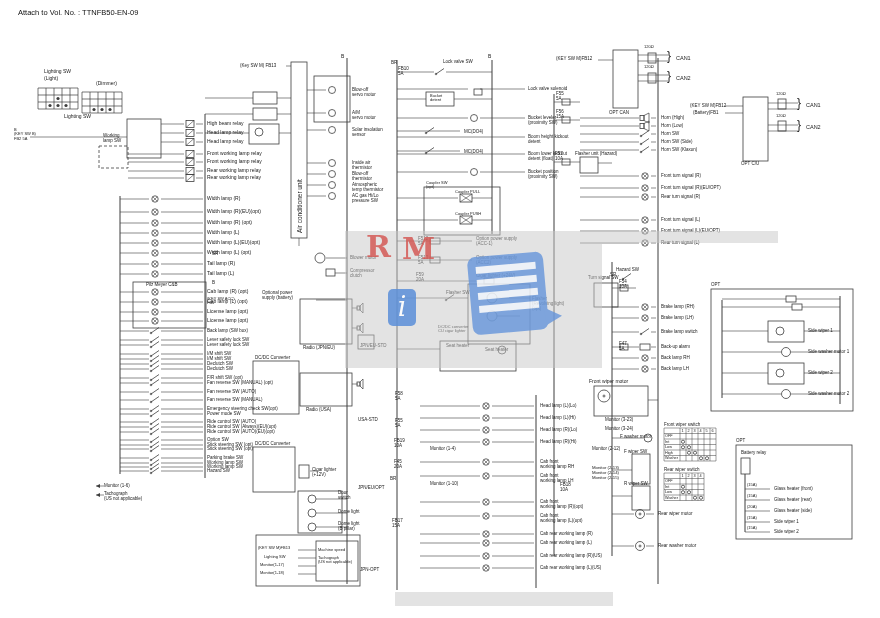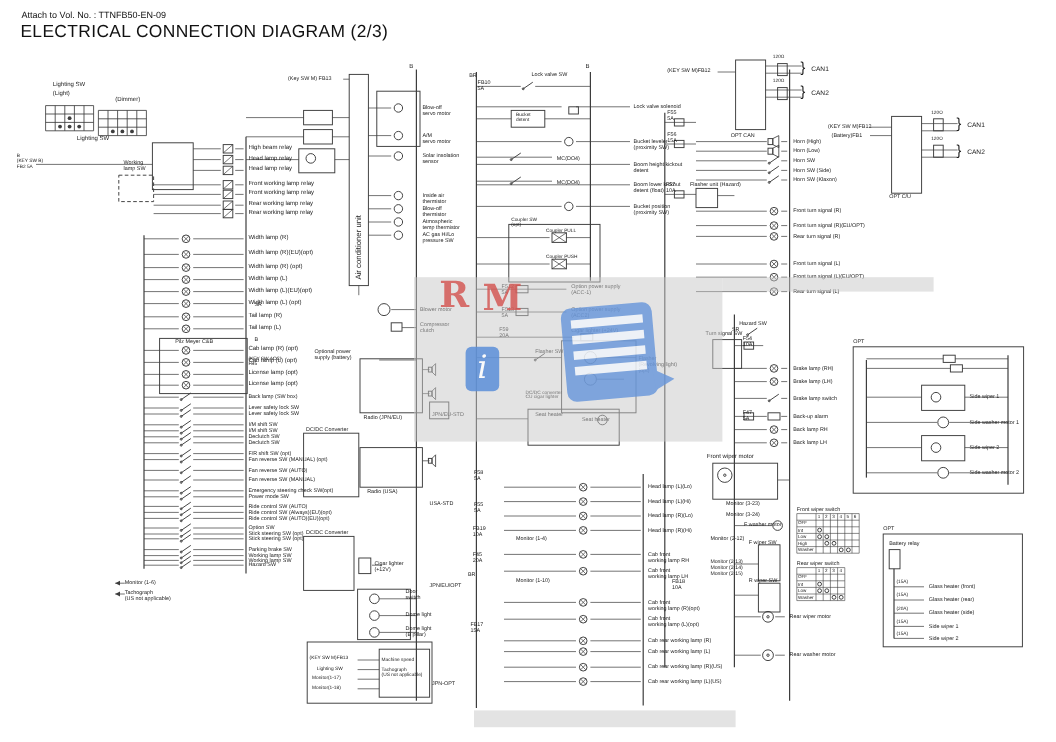--- a/index.html
+++ b/index.html
@@ -20,21 +20,20 @@
            font-size:27px;text-align:center;line-height:36px;font-style:italic;}
   .wm-doc{position:absolute;left:462px;top:248px;opacity:.8;}
   .wm-caption{position:absolute;left:388px;top:333px;font-size:13.5px;font-weight:bold;
               letter-spacing:.5px;color:#dd5650;opacity:.85;}
 </style>
 </head>
 <body>
 
 <div id="canvas">
   <div class="hdr-note">Attach to Vol. No. : TTNFB50-EN-09</div>
-  <div class="hdr-title">ELECTRICAL CONNECTION DIAGRAM (2/3)</div>
   <svg id="wires" width="880" height="618">
       <line x1="205" y1="114" x2="205" y2="478" stroke="#3d3d3d" stroke-width="1"></line>
       <line x1="120" y1="196" x2="120" y2="474" stroke="#3d3d3d" stroke-width="1"></line>
       <line x1="347" y1="58" x2="347" y2="584" stroke="#3d3d3d" stroke-width="1"></line>
       <line x1="397" y1="60" x2="397" y2="590" stroke="#3d3d3d" stroke-width="1"></line>
       <line x1="492" y1="60" x2="492" y2="234" stroke="#3d3d3d" stroke-width="1"></line>
       <line x1="536" y1="395" x2="536" y2="588" stroke="#3d3d3d" stroke-width="1"></line>
       <line x1="554" y1="94" x2="554" y2="556" stroke="#3d3d3d" stroke-width="1"></line>
       <line x1="658" y1="58" x2="658" y2="584" stroke="#3d3d3d" stroke-width="1"></line>
       <line x1="612" y1="262" x2="612" y2="556" stroke="#3d3d3d" stroke-width="1"></line>

